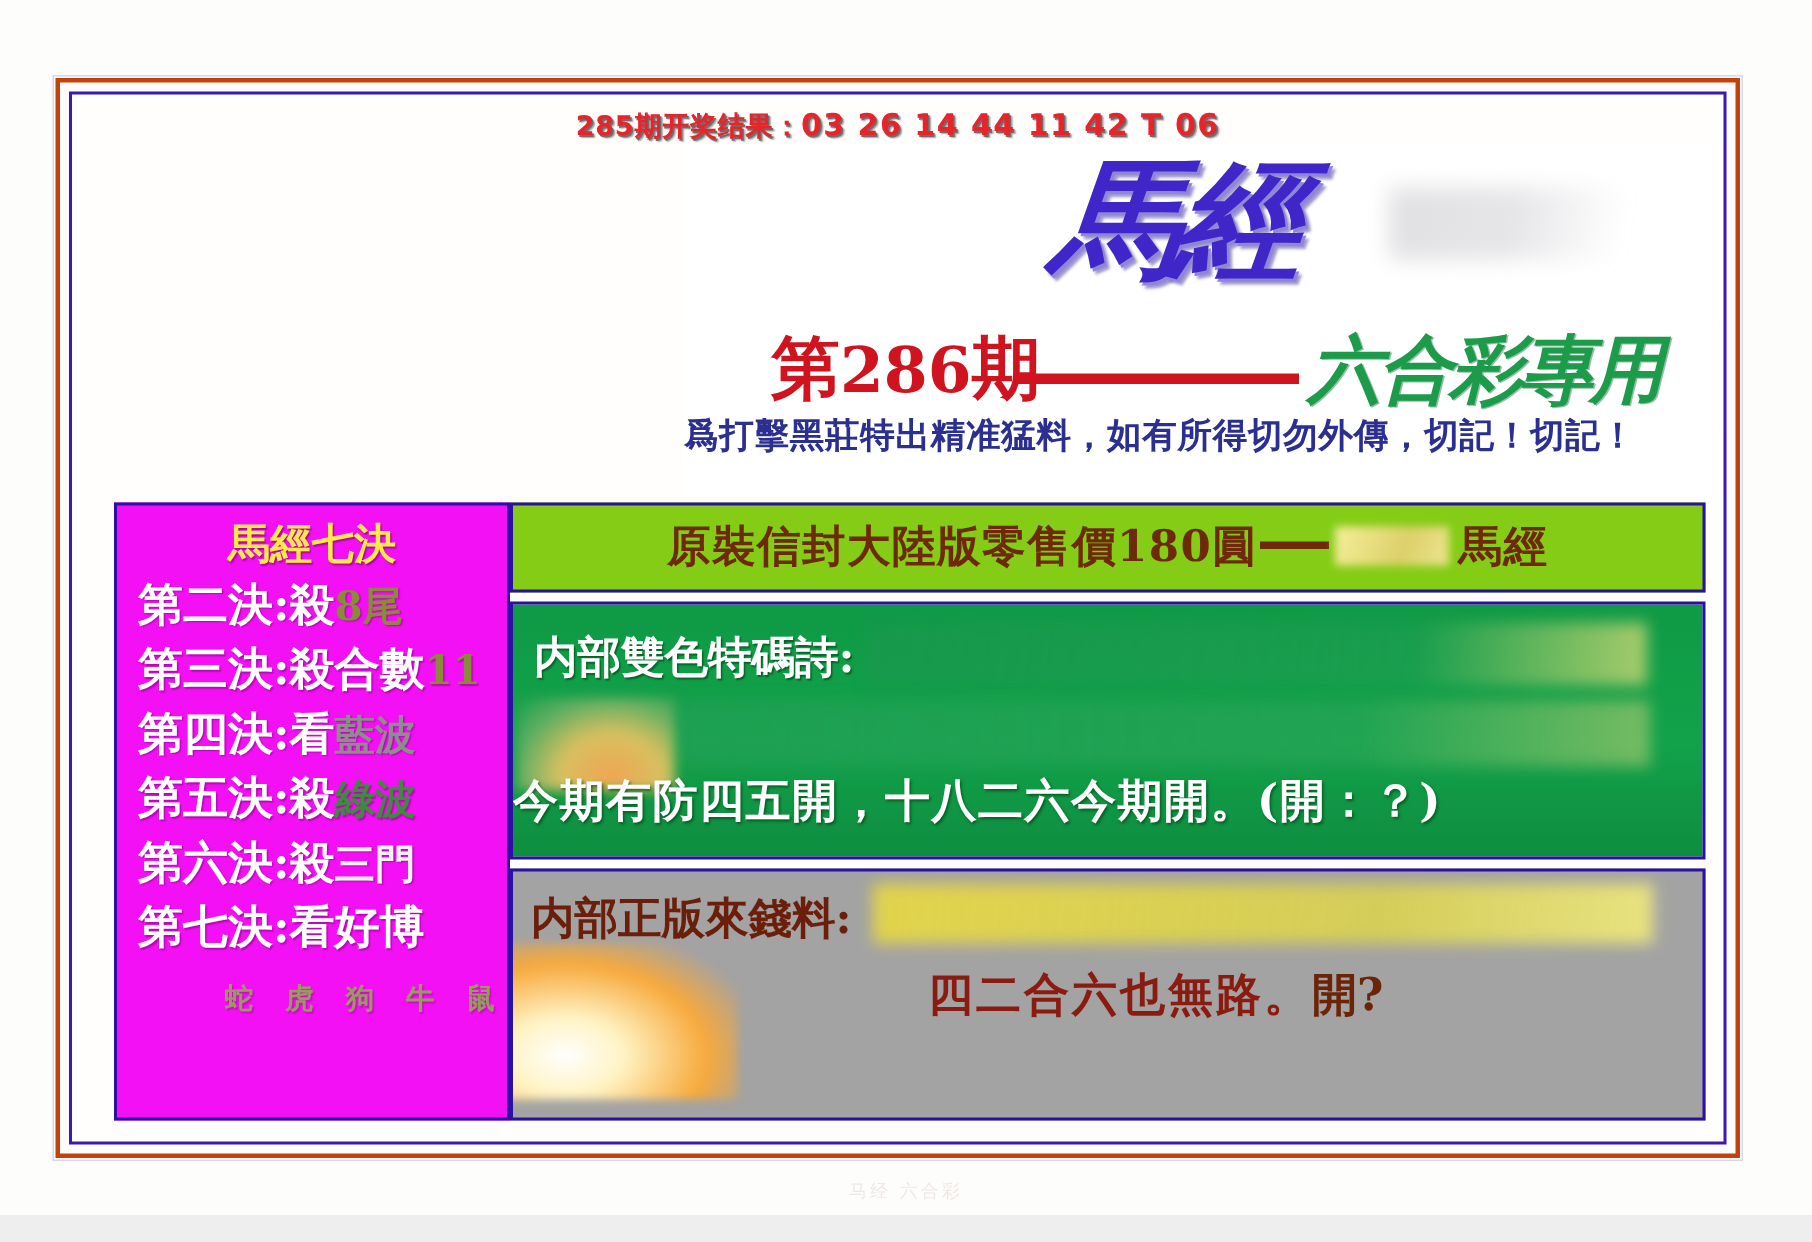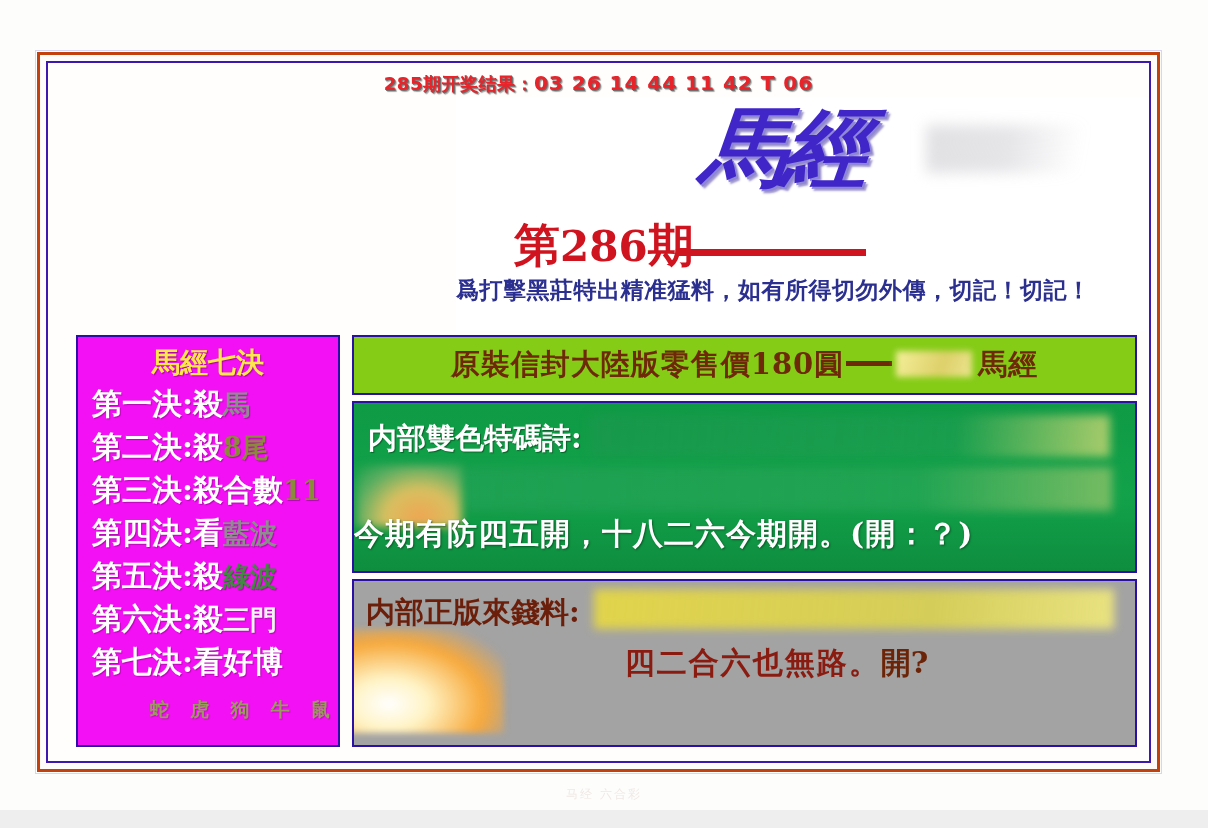--- a/index.html
+++ b/index.html
@@ -142,21 +142,21 @@
     letter-spacing: .5px;
     color: #2b2f8f;
     white-space: nowrap;
   }
 
   
   .content {
     position: absolute;
     left: 28px; top: 272px; right: 12px; bottom: 14px;
     display: flex;
-    gap: 12px;
+    gap: 0;
   }
 
   
   .side-panel {
     width: 264px;
     flex: 0 0 264px;
     background: #f410f4;
     border: 2px solid #2b10a6;
     box-sizing: border-box;
     padding: 6px 0 4px 0;
@@ -364,32 +364,32 @@
         <div class="mast-right">
 
           <div class="logo-wrap">
             <div class="logo-smudge"></div>
             <div class="logo-cn">馬經</div>
           </div>
 
           <div class="issue-row">
             <div class="issue-no"><span>第</span><span class="num">286</span><span>期</span></div>
             <div class="issue-rule"></div>
+            <div class="issue-sub">六合彩專用</div>
           </div>
 
           <div class="tagline">爲打擊黑莊特出精准猛料，如有所得切勿外傳，切記！切記！</div>
         </div>
       </div>
 
       <div class="content">
 
         <div class="side-panel">
           <div class="side-title">馬經七決</div>
 
-          <div class="side-row"><span>第一決:殺</span><span class="val v-gray">馬</span></div>
 
           <div class="side-row"><span>第二決:殺</span><span class="val v-olive">8尾</span></div>
 
           <div class="side-row"><span>第三決:殺合數</span><span class="val v-olive">11</span></div>
 
           <div class="side-row"><span>第四決:看</span><span class="val v-gray">藍波</span></div>
 
           <div class="side-row"><span>第五決:殺</span><span class="val v-green">綠波</span></div>
 
           <div class="side-row"><span>第六決:殺</span><span class="val v-white">三門</span></div>

